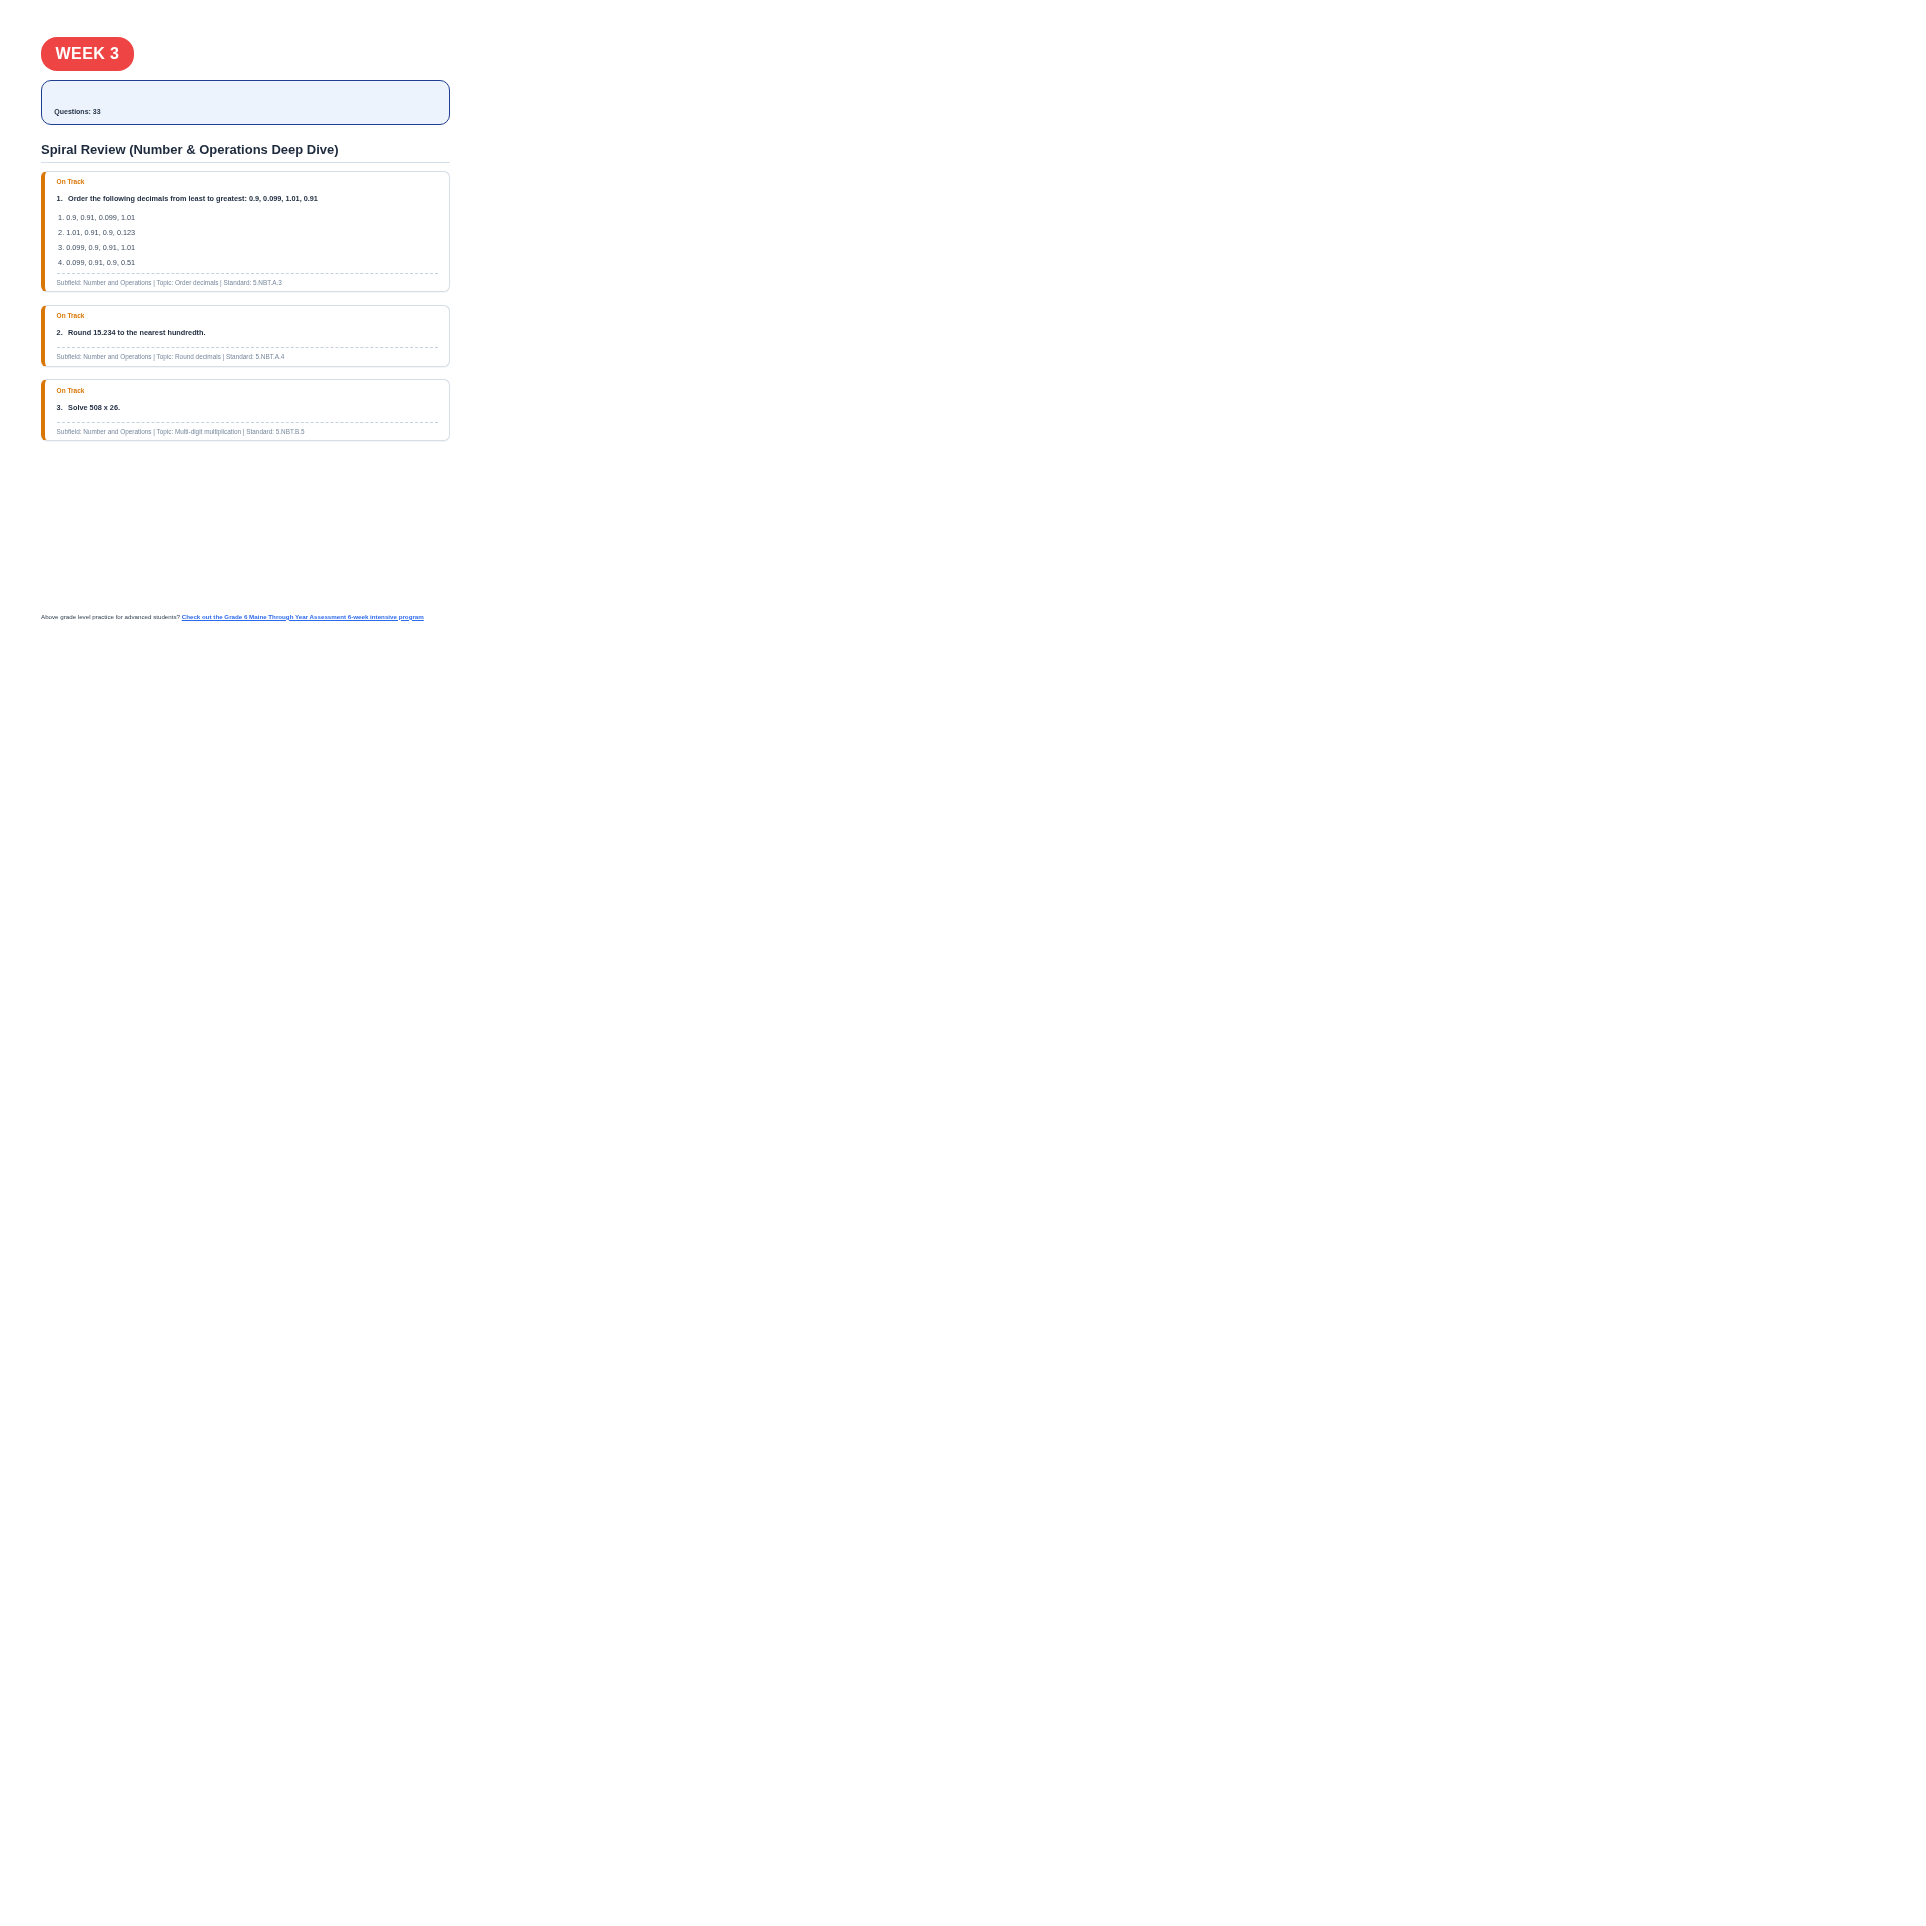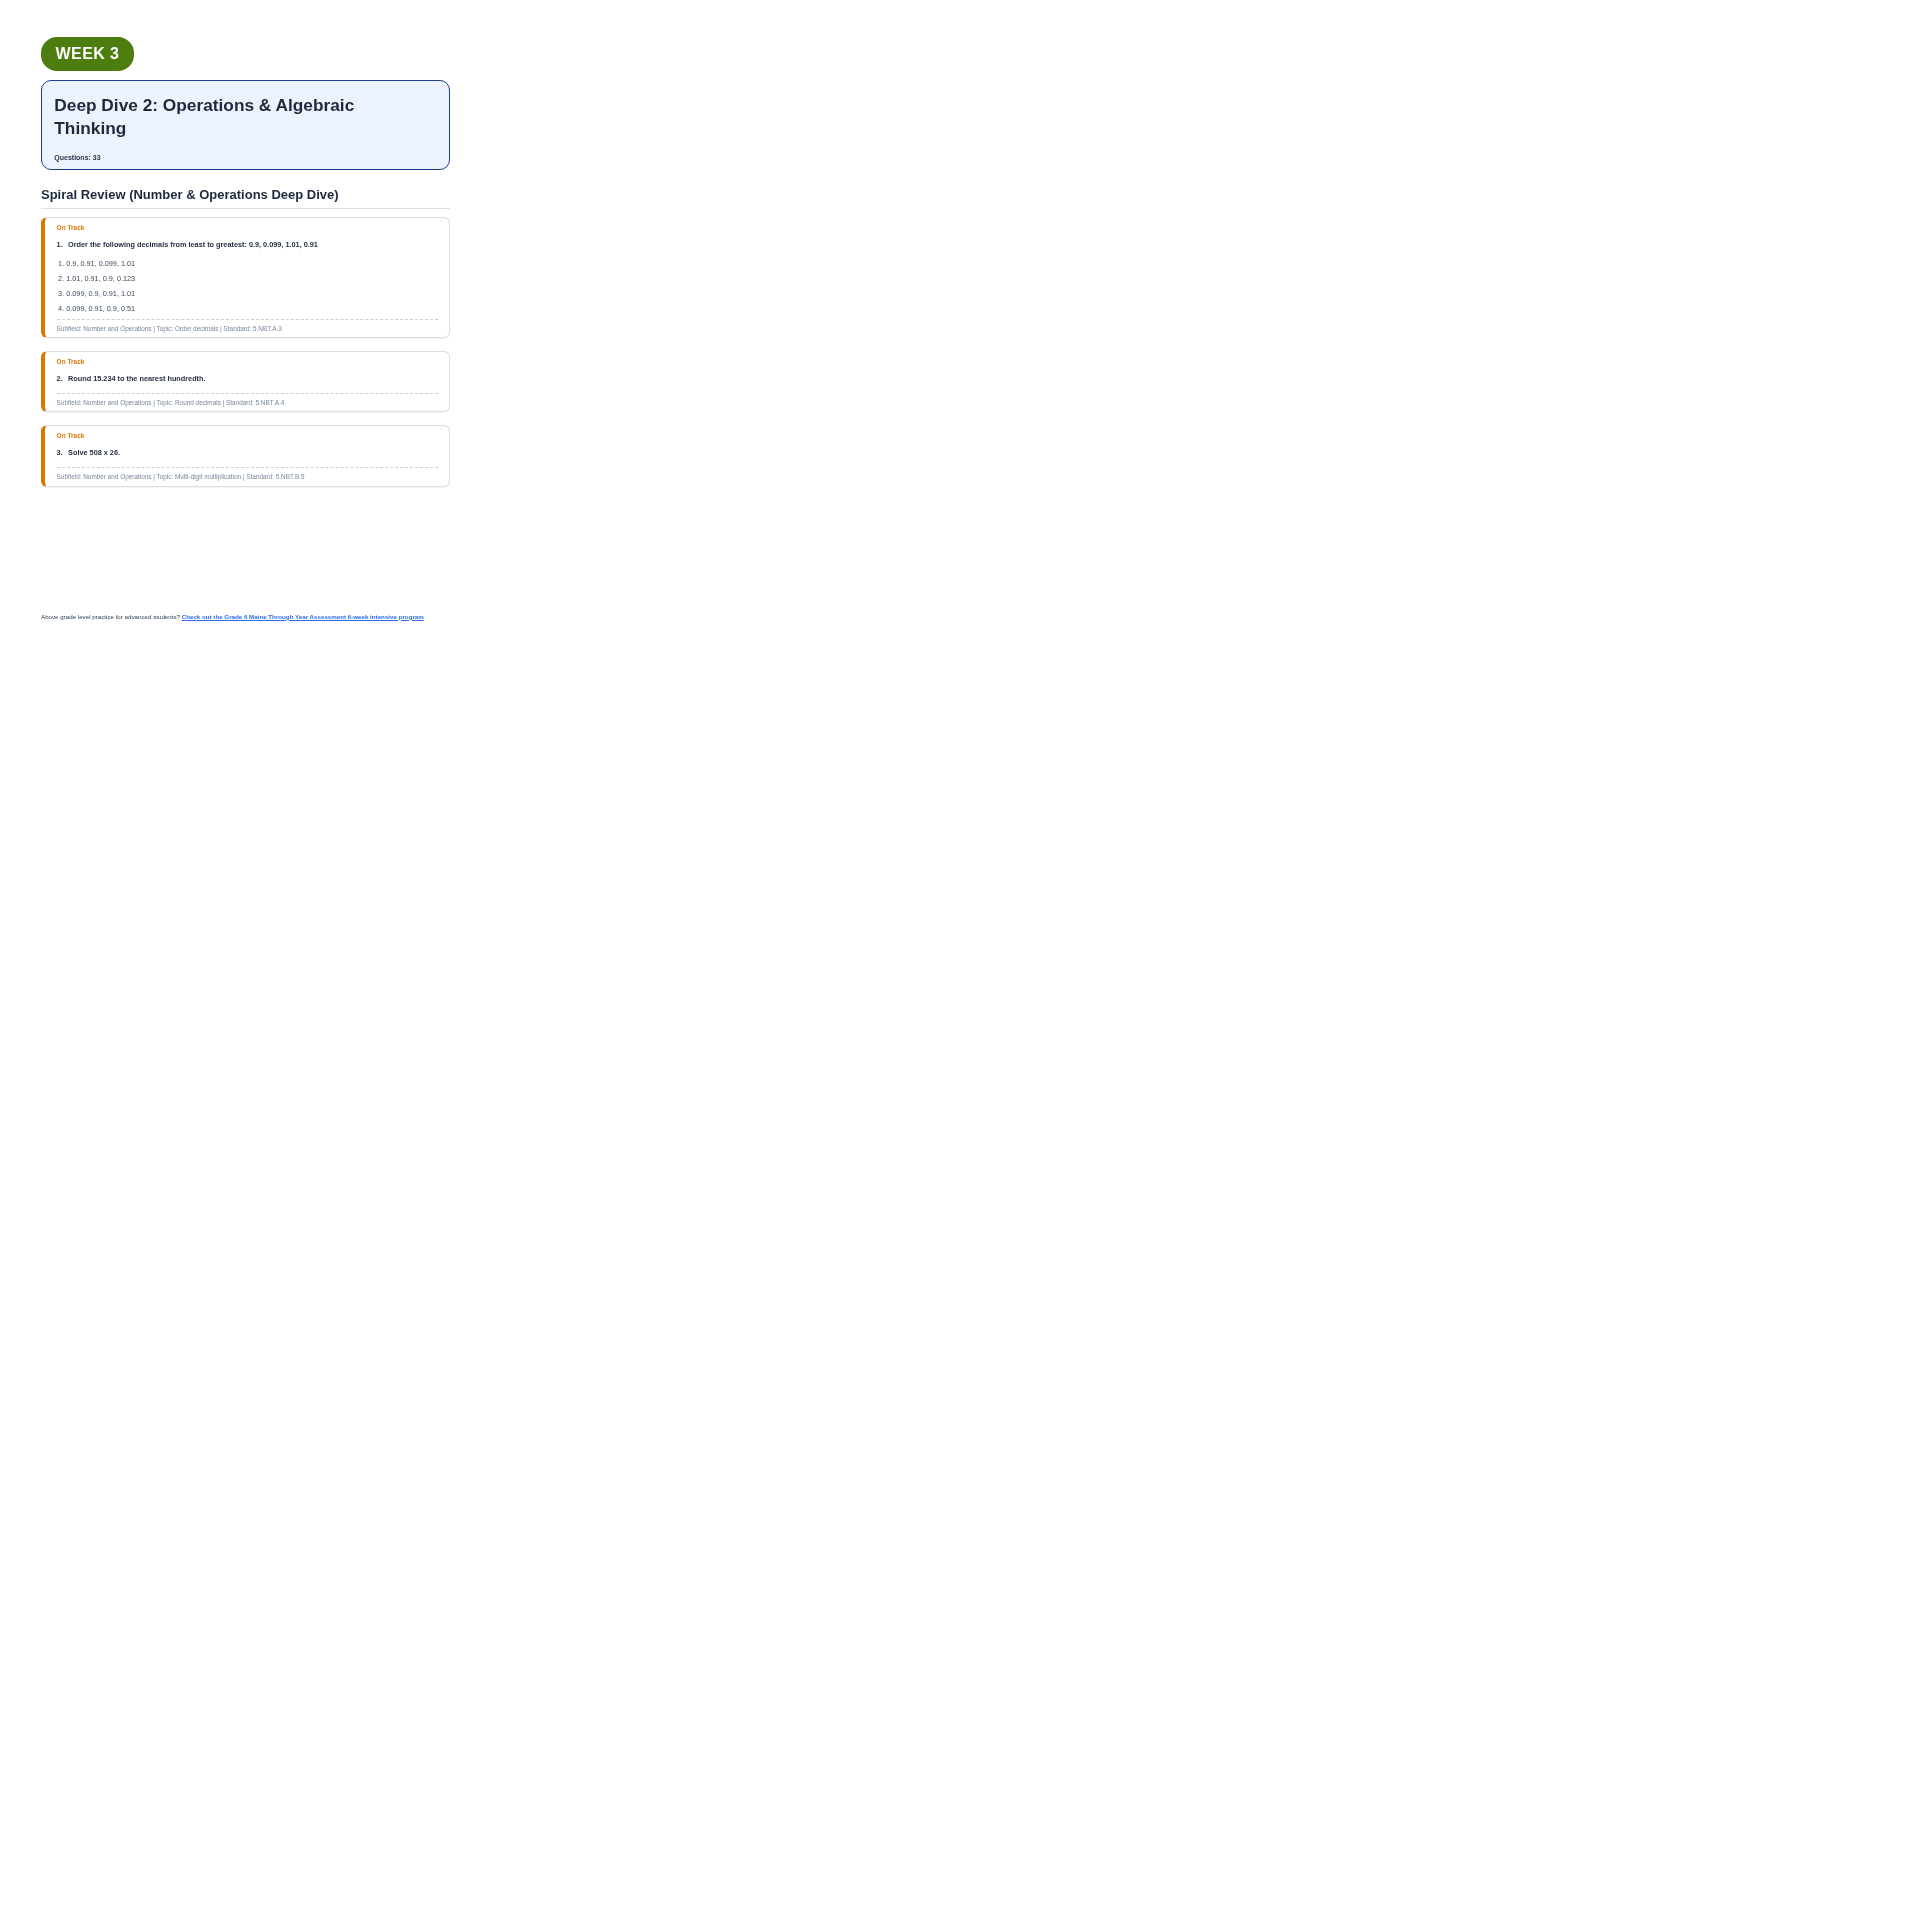--- a/index.html
+++ b/index.html
@@ -8,21 +8,21 @@
   .page {
     position: relative;
     width: 491px;
     height: 636px;
     background: #ffffff;
     padding: 37px 41px 0 41px;
     overflow: hidden;
   }
   .week-badge {
     display: inline-block;
-    background: #4d7c0f;
+    background: #ef4444;
     color: #ffffff;
     font-size: 16px;
     font-weight: bold;
     letter-spacing: 0.4px;
     padding: 7.7px 14.6px 8.5px 14.6px;
     border-radius: 16px;
   }
   .header-box {
     margin-top: 8.5px;
     background: #edf3fc;
@@ -114,21 +114,20 @@
   }
 </style>
 </head>
 <body>
 
 <div class="page">
 
   <div class="week-badge">WEEK 3</div>
 
   <div class="header-box">
-    <div class="header-title">Deep Dive 2: Operations &amp; Algebraic Thinking</div>
     <div class="header-questions">Questions: 33</div>
   </div>
 
   <div class="section-title">Spiral Review (Number &amp; Operations Deep Dive)</div>
   <hr class="section-divider">
 
   <div class="card">
     <div class="status-label">On Track</div>
     <div class="question-line">
       <span>1.</span>

